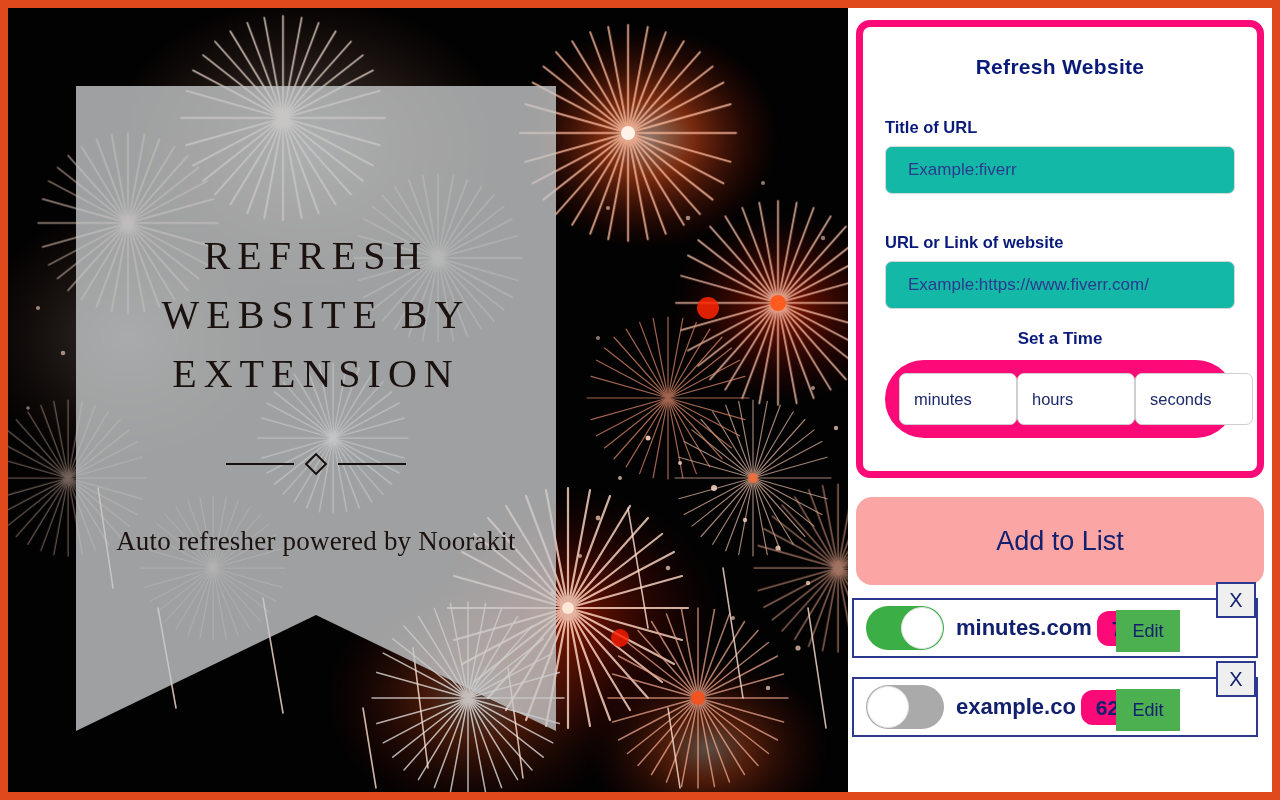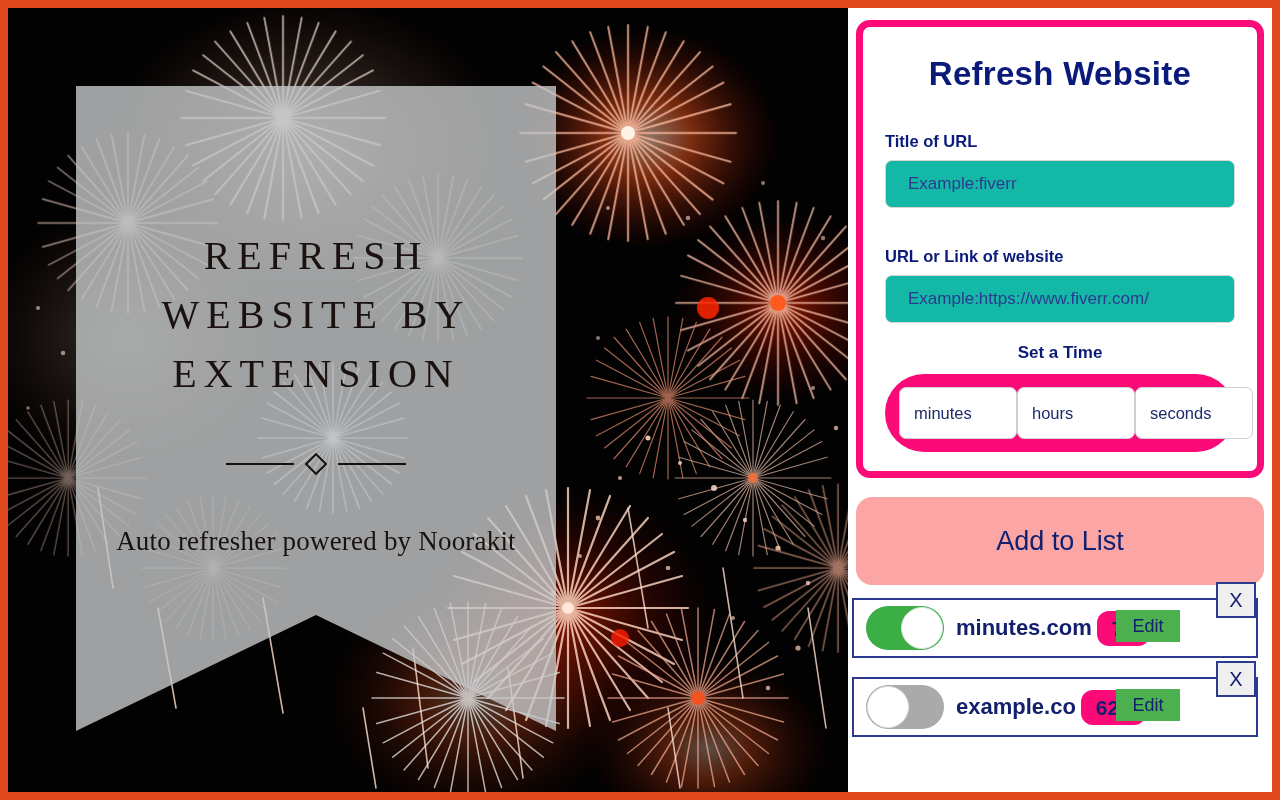--- a/index.html
+++ b/index.html
@@ -99,21 +99,21 @@
     left: 8px; top: 12px;
     width: 408px; height: 458px;
     border: 7px solid #FB0A78;
     border-radius: 14px;
     background: #fff;
     padding: 0 22px;
   }
   #popup-title {
     margin-top: 28px;
     text-align: center;
-    font-size: 33px;
+    font-size: 21px;
     font-weight: bold;
     color: #0A1A7A;
     letter-spacing: 0.3px;
   }
   .field-label {
     margin-top: 39px;
     font-size: 16.5px;
     font-weight: bold;
     color: #0A1A7A;
   }
@@ -223,21 +223,21 @@
     font-size: 21px;
     font-weight: bold;
     border-radius: 12px;
     padding: 7px 15px;
     line-height: 1;
     white-space: nowrap;
   }
   .edit-btn {
     position: absolute;
     right: 76px; top: 10px;
-    width: 64px; height: 32px;
+    width: 64px; height: 42px;
     background: #4CAF50;
     border: none;
     font-family: "Liberation Sans", sans-serif;
     font-size: 18px;
     color: #12206E;
     cursor: pointer;
   }
   .del-btn {
     position: absolute;
     right: 0px; top: -18px;

